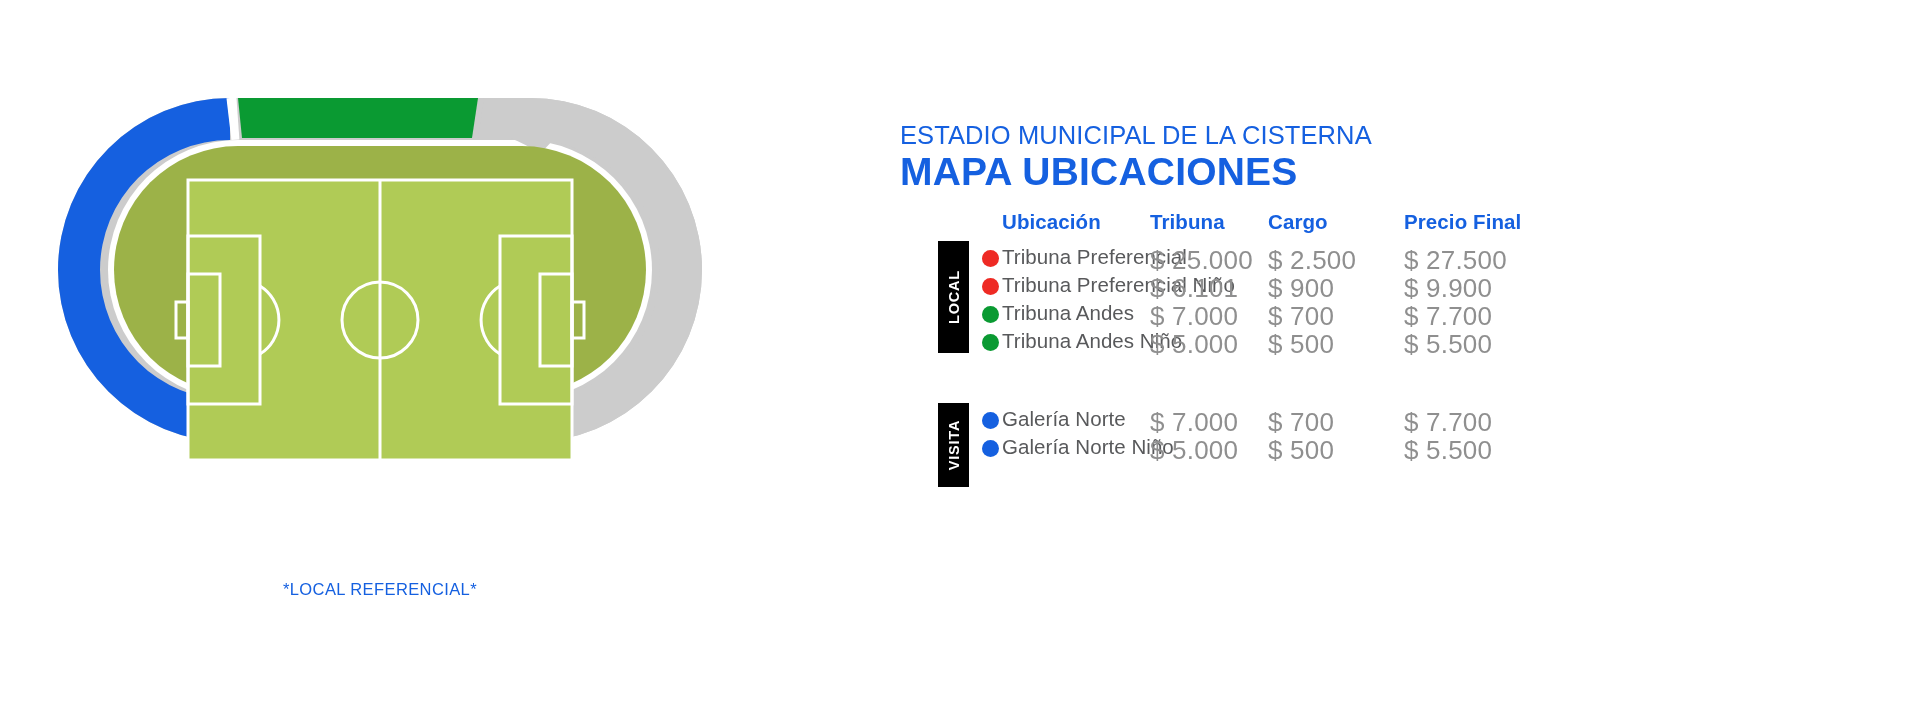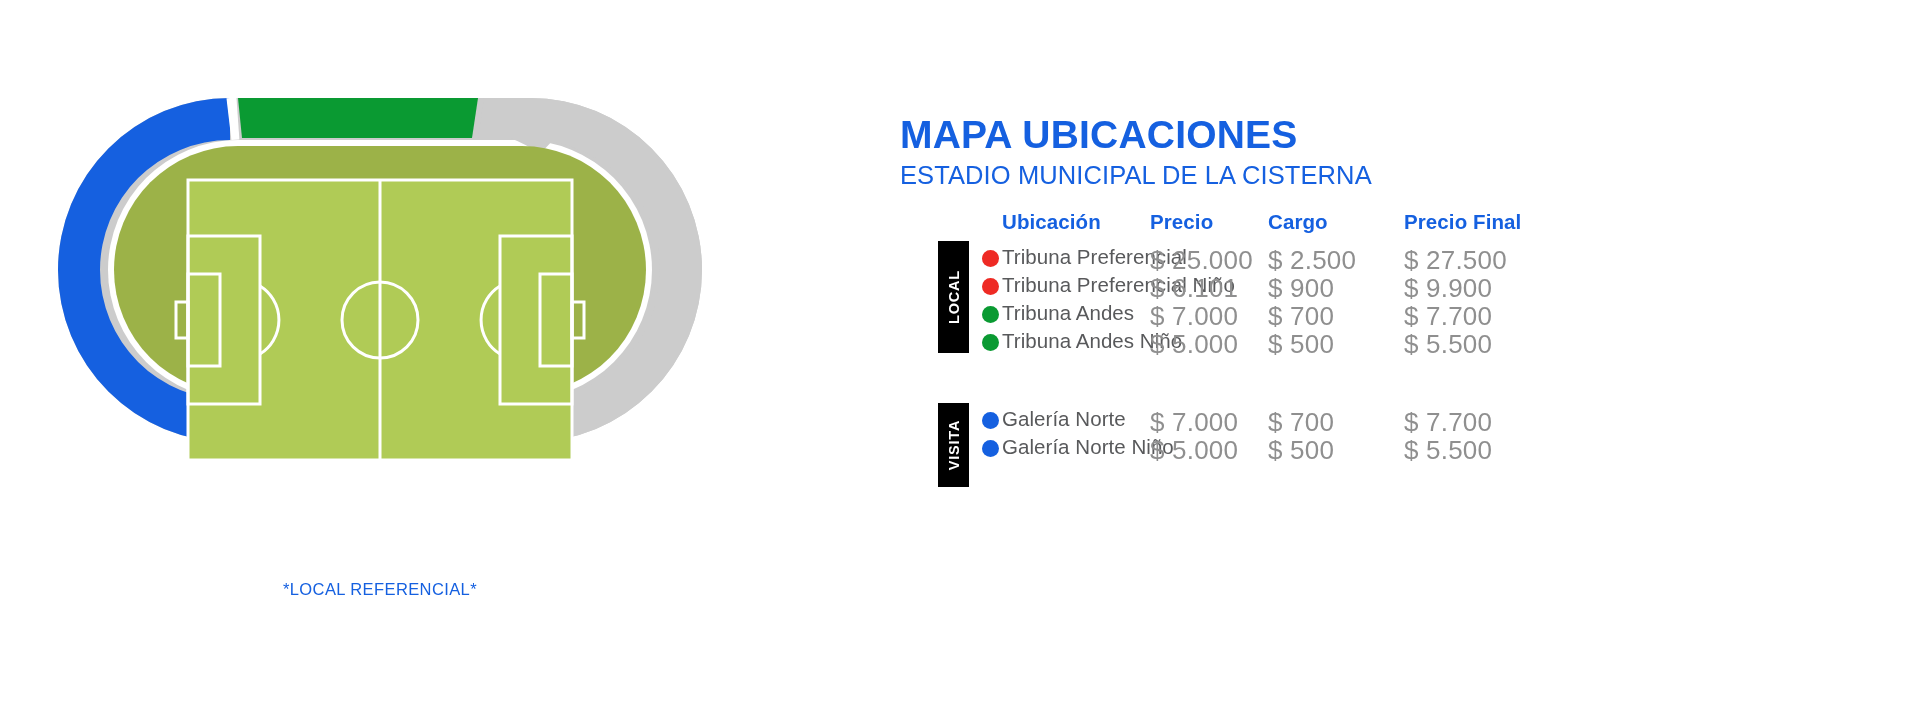--- a/index.html
+++ b/index.html
@@ -265,29 +265,29 @@
         <path d="M 460 206 A 40 40 0 0 0 460 274"></path>
       </g>
     </svg>
 
     <div id="map-caption">*LOCAL REFERENCIAL*</div>
   </div>
 
   <div id="info-panel">
 
     <div id="title-block">
+      <div id="subtitle">ESTADIO MUNICIPAL DE LA CISTERNA</div>
       <div id="main-title">MAPA UBICACIONES</div>
-      <div id="subtitle">ESTADIO MUNICIPAL DE LA CISTERNA</div>
     </div>
 
     <div id="table-area">
 
       <div class="grid-row" id="header-row">
         <div class="cell-loc hdr">Ubicación</div>
-        <div class="cell-precio hdr">Precio</div>
+        <div class="cell-precio hdr">Tribuna</div>
         <div class="cell-cargo hdr">Cargo</div>
         <div class="cell-final hdr">Precio Final</div>
       </div>
 
       <div class="section-tab" id="tab-local">
         <span>LOCAL</span>
       </div>
 
       <div class="grid-row data-row" style="top:245px;">
         <div class="dot" style="background:#EE2A24;"></div>

